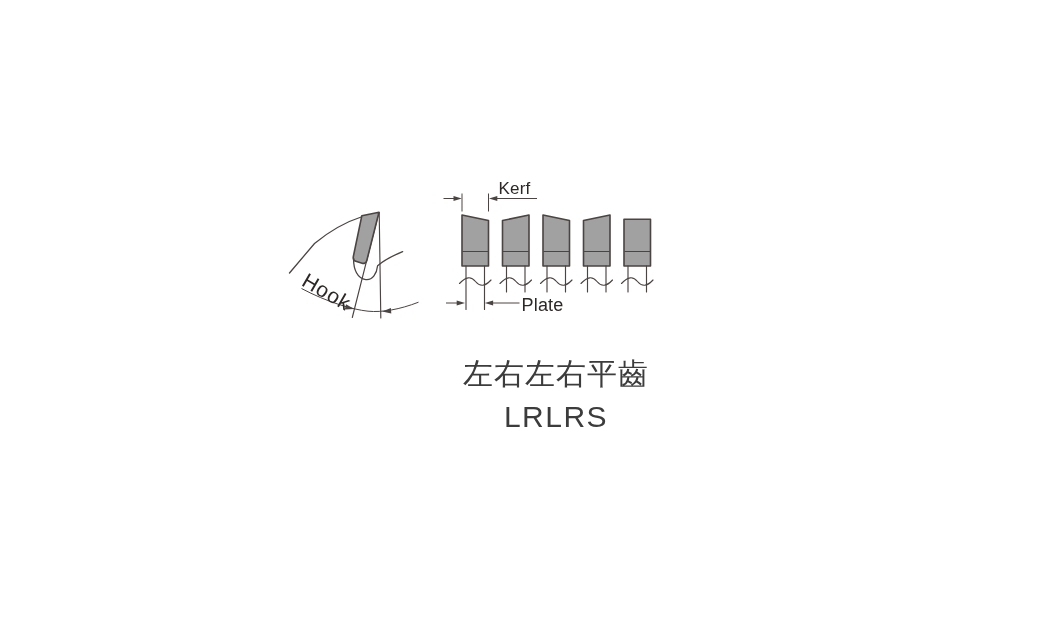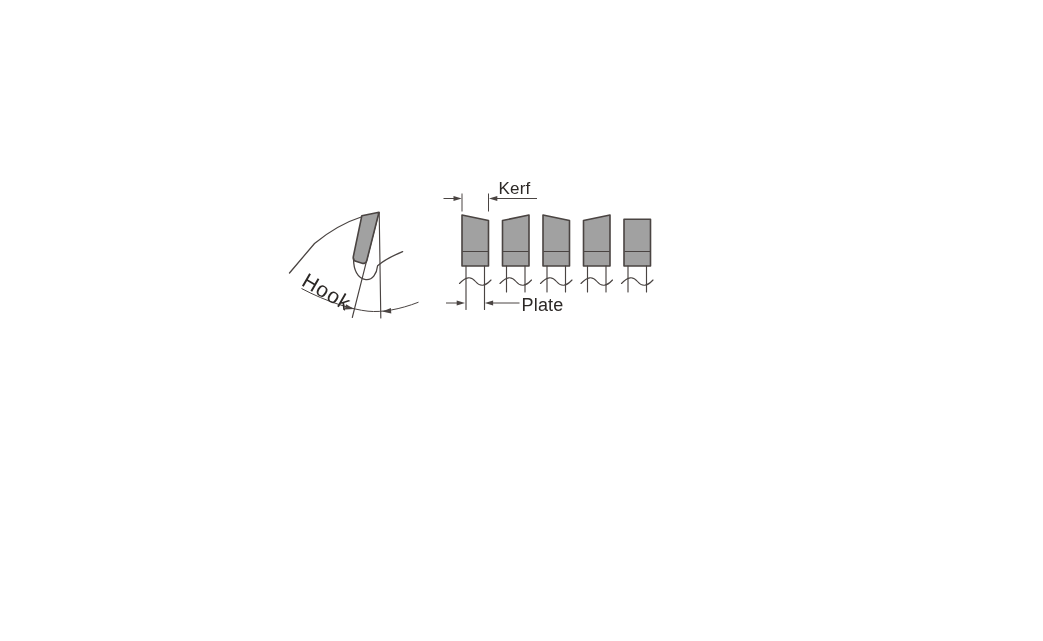--- a/index.html
+++ b/index.html
@@ -94,14 +94,18 @@
     </g>
 
     <g>
       <path class="ln ln-thin" d="M446,303 H458 M492.5,303 H519.5"></path>
       <polygon class="arrow" points="465,303 456.7,300.4 456.7,305.6"></polygon>
       <polygon class="arrow" points="484.8,303 493.1,300.4 493.1,305.6"></polygon>
       <text class="dim-text" x="521.5" y="310.5">Plate</text>
     </g>
   </svg>
 
+  <div class="caption">
+    <div class="zh">左右左右平齒</div>
+    <div class="code">LRLRS</div>
+  </div>
 
 </div>
 
 </body></html>

